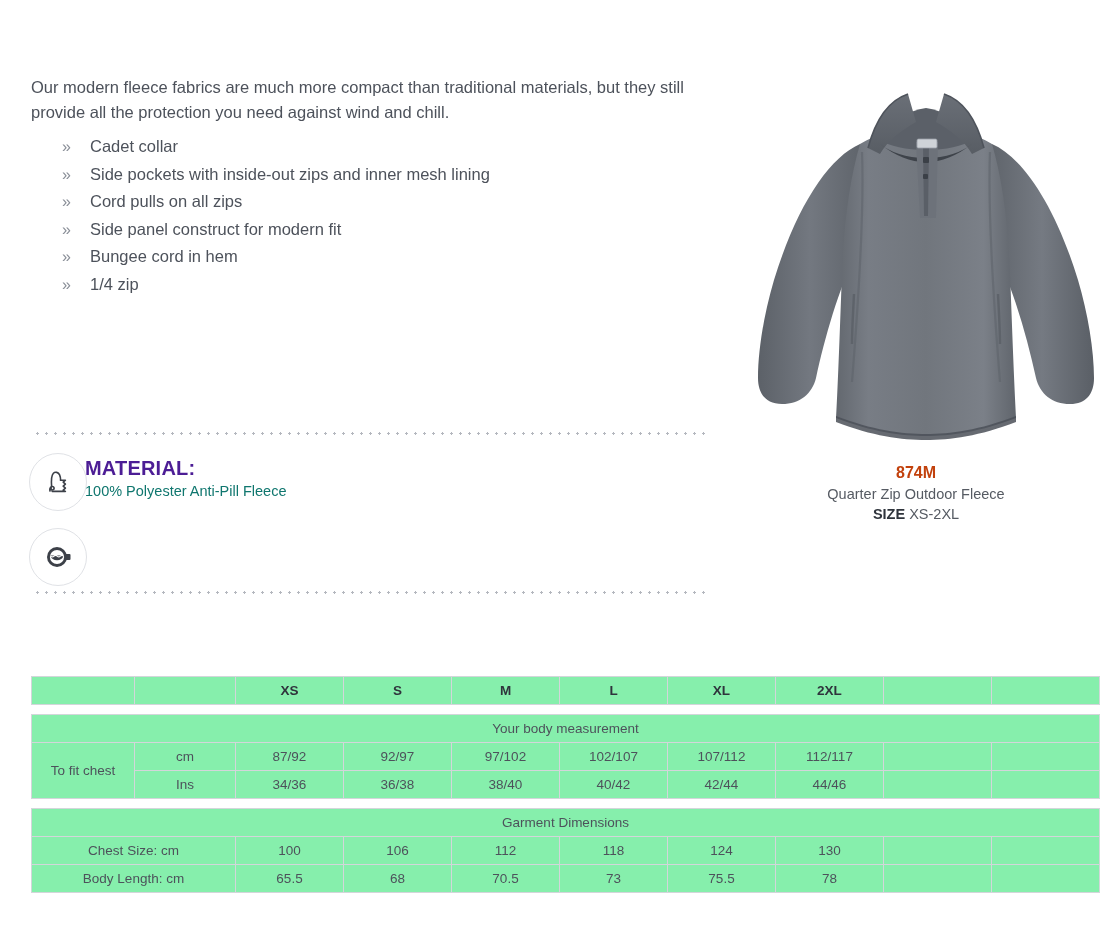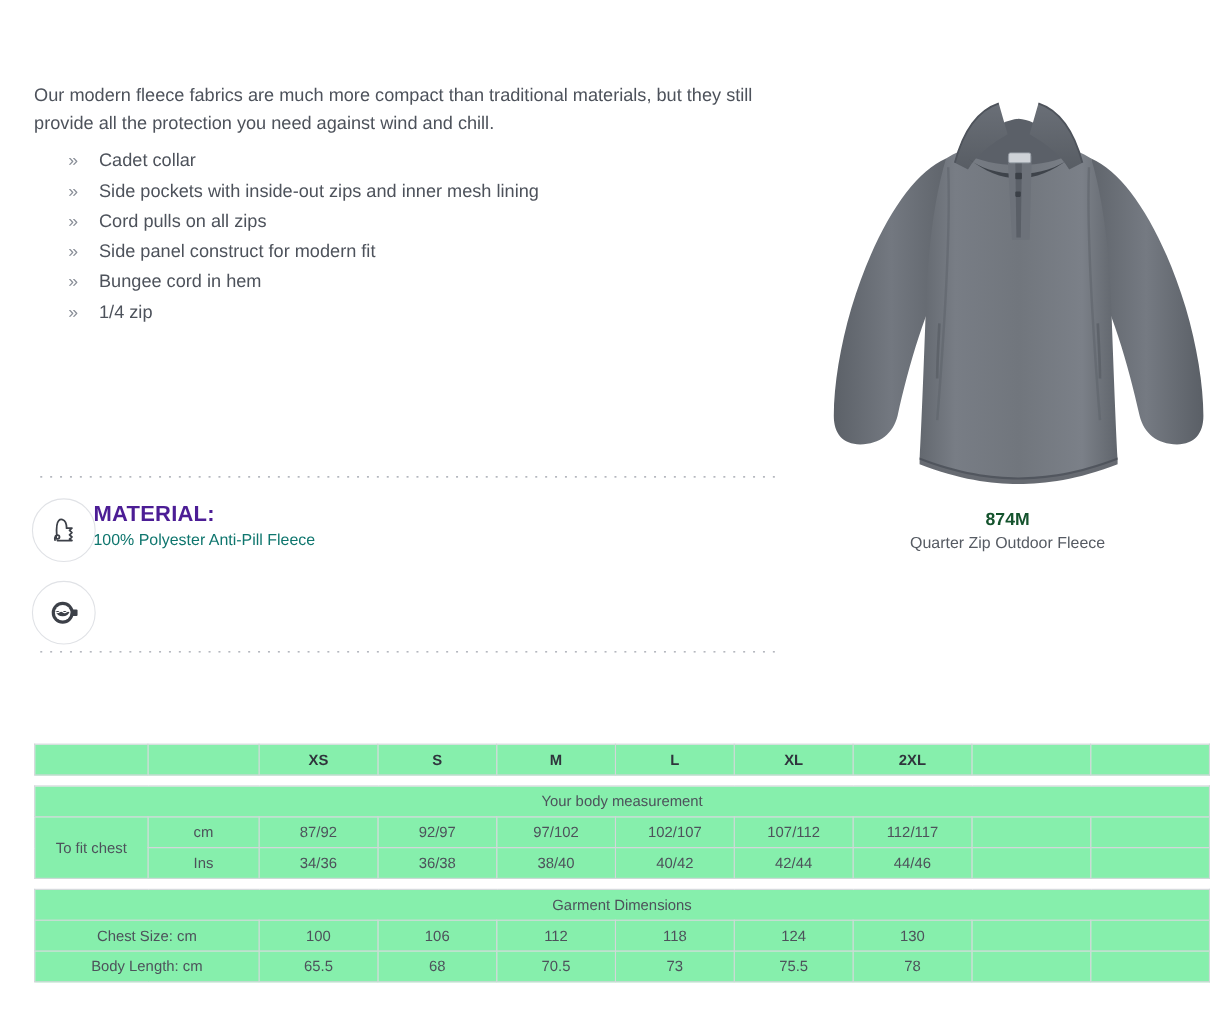--- a/index.html
+++ b/index.html
@@ -63,21 +63,21 @@
   
   .product-img {
     position: absolute; left: 756px; top: 82px;
     width: 340px; height: 385px;
   }
   .caption {
     position: absolute; left: 756px; top: 462px; width: 320px;
     text-align: center;
   }
   .caption-code {
-    font-size: 16px; font-weight: bold; color: #14532d; line-height: 22px;
+    font-size: 16px; font-weight: bold; color: #c2410c; line-height: 22px;
   }
   .caption-name {
     font-size: 14.5px; color: #565b63; line-height: 20px;
   }
   .caption-size { font-size: 14.5px; color: #565b63; line-height: 20px; }
   .caption-size b { color: #2f343c; }
 
   
   .tables { position: absolute; left: 31px; top: 676px; width: 1068px; }
   table.sz {
@@ -205,20 +205,24 @@
       <path d="M167 62 L173 62 L172 134 L168 134 Z" fill="#5a5f67"></path>
       <rect x="161" y="57" width="20" height="9" rx="1.5" fill="#cfd3d8" stroke="#9aa0a8" stroke-width="0.8"></rect>
       <rect x="167" y="75" width="6" height="6" rx="1" fill="#3b4047"></rect>
       <rect x="167" y="92" width="5" height="5" rx="1" fill="#3b4047"></rect>
     </svg>
   </div>
 
   <div class="caption">
     <div class="caption-code">874M</div>
     <div class="caption-name">Quarter Zip Outdoor Fleece</div>
+    <div class="caption-size">
+      <b>SIZE</b>
+      <span>XS-2XL</span>
+    </div>
   </div>
 
   <div class="tables">
 
     <table class="sz">
       <colgroup>
           <col class="c0">
           <col class="c1">
           <col class="cv">
           <col class="cv">

